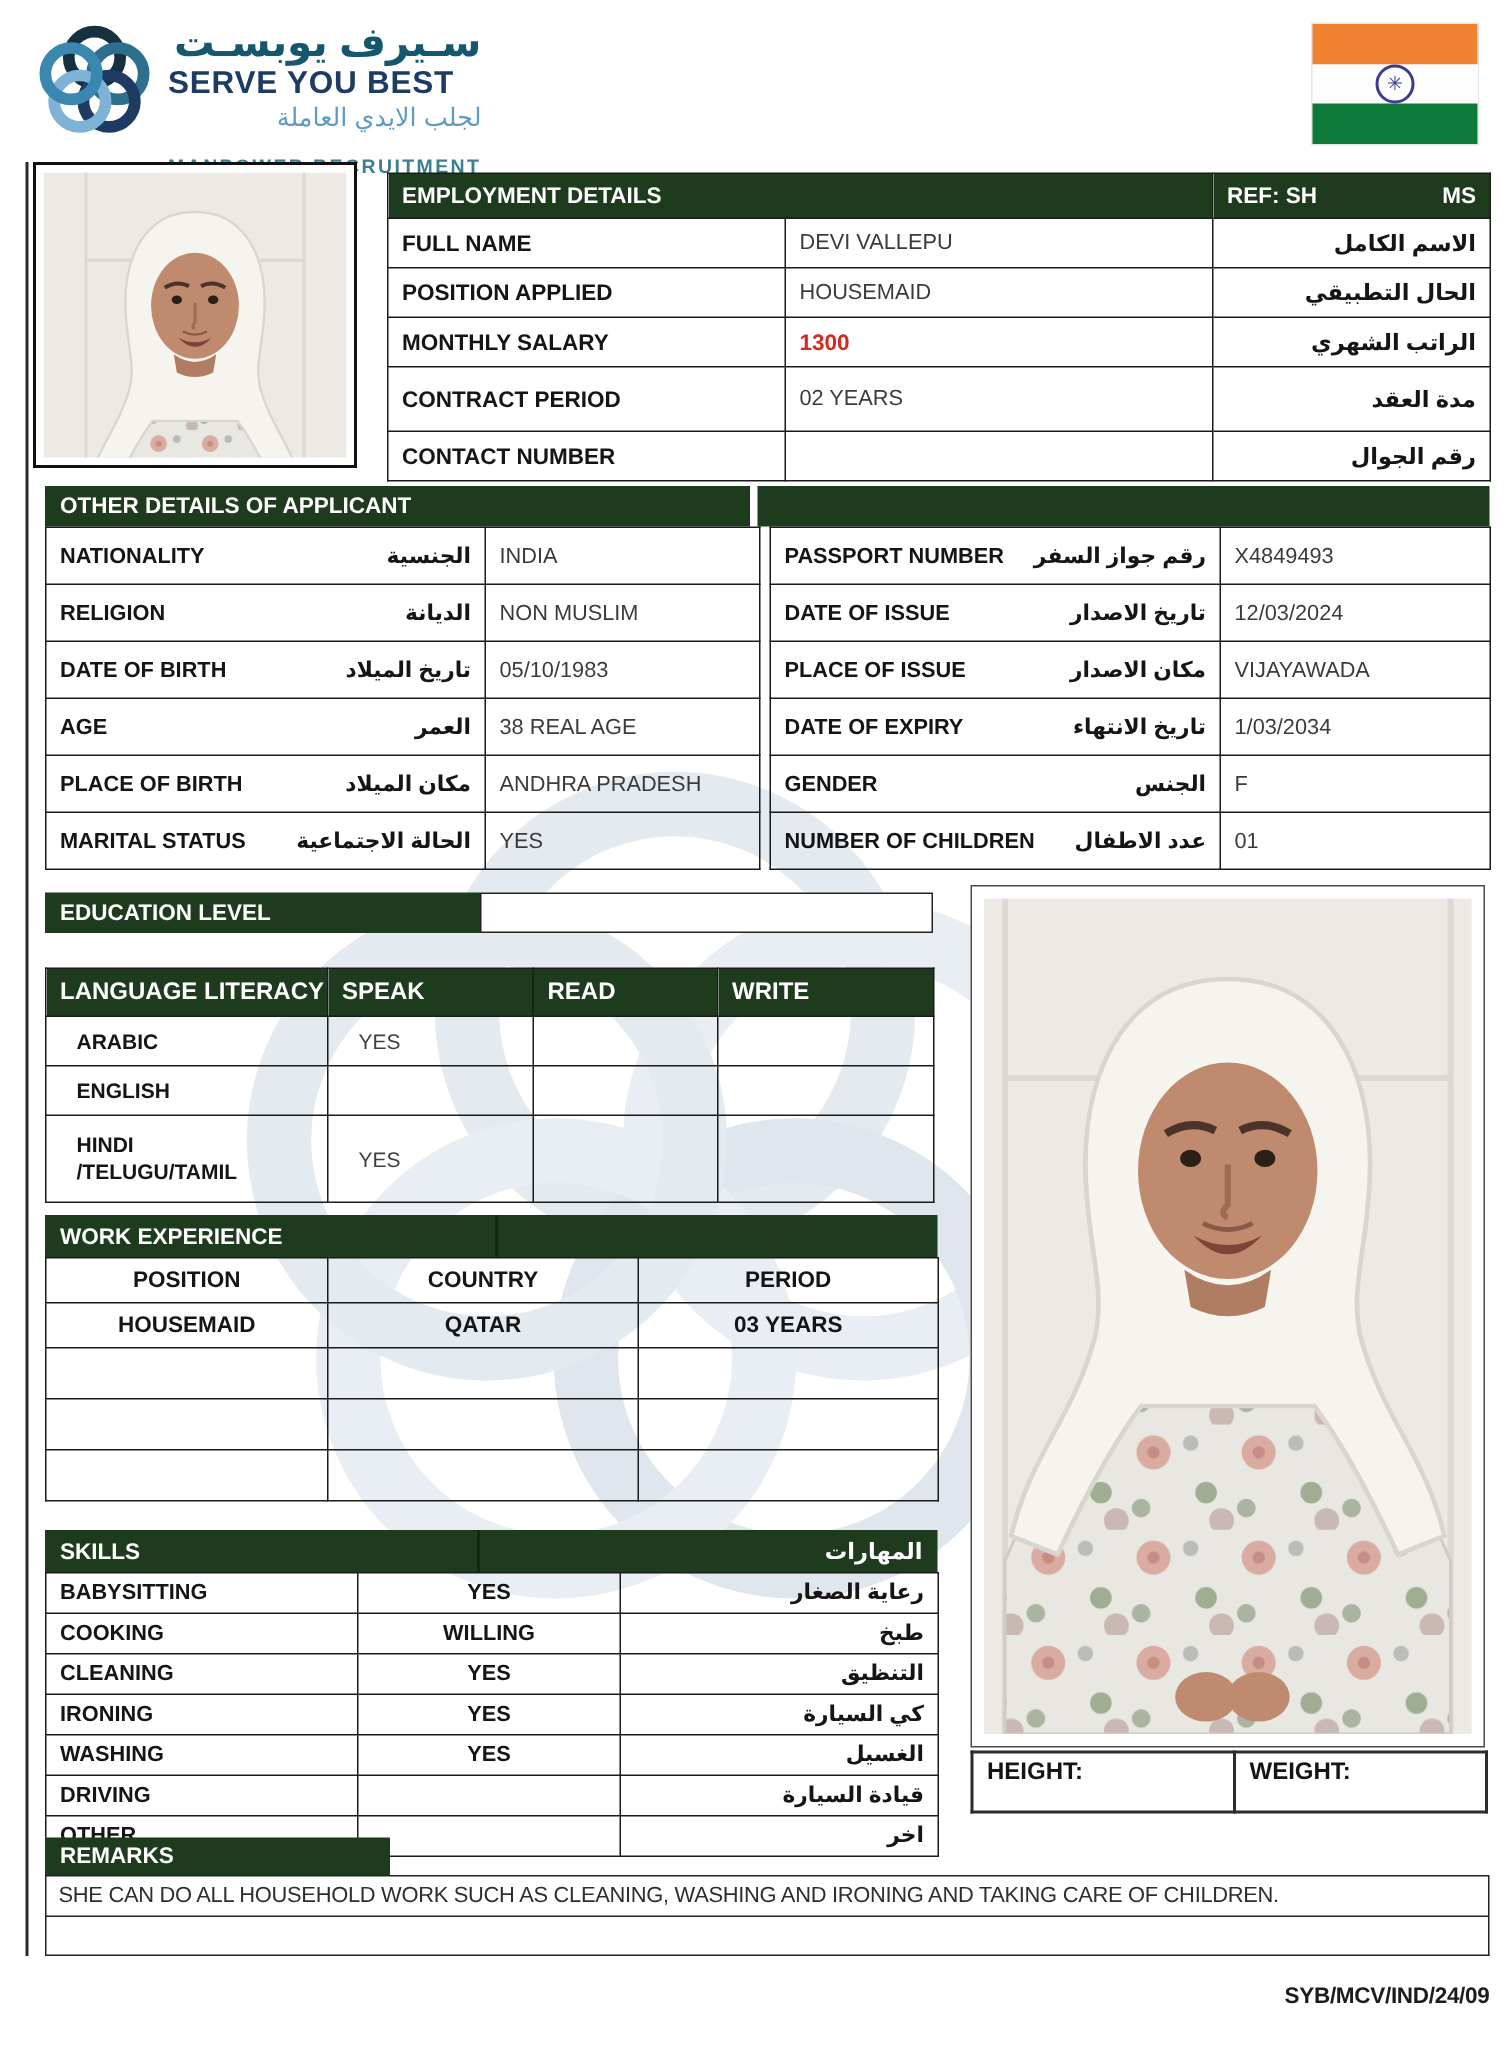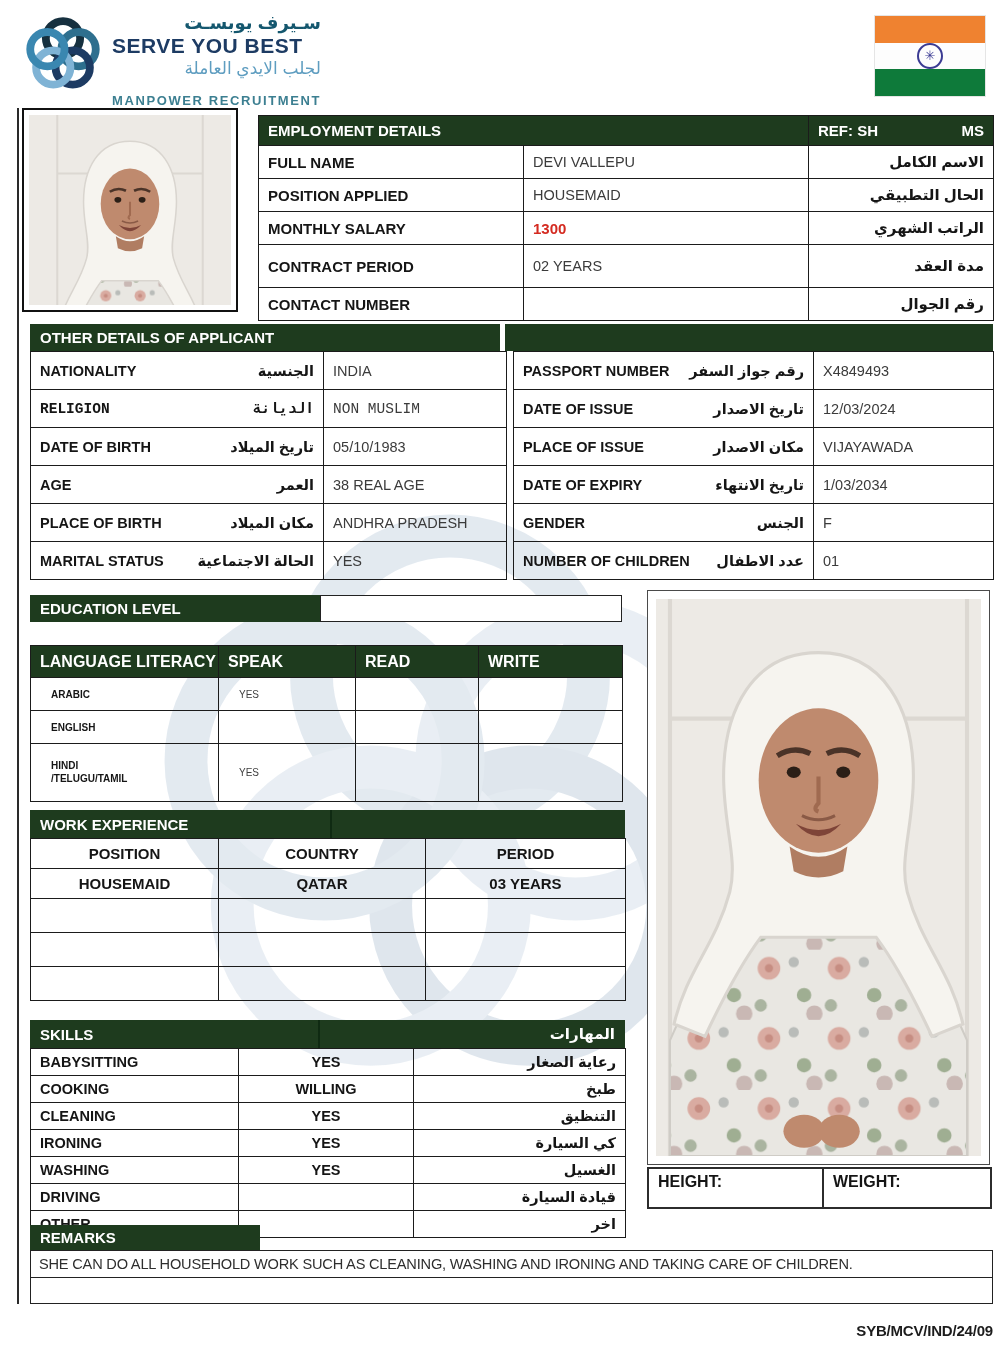--- a/index.html
+++ b/index.html
@@ -4,21 +4,21 @@
 <style>
   html,body{margin:0;padding:0;background:#ffffff;}
   .page{
     position:relative;width:1007px;height:1369px;background:#fff;
     font-family:"Liberation Sans","DejaVu Sans",sans-serif;color:#151515;overflow:hidden;
   }
   .abs{position:absolute;}
   
   .logo-wrap{left:24px;top:14px;width:330px;display:flex;gap:10px;align-items:flex-start;}
   .logo-text{display:flex;flex-direction:column;line-height:1.06;}
-  .logo-ar{font-size:18px;font-weight:bold;color:#14576e;letter-spacing:1px;}
+  .logo-ar{font-size:27px;font-weight:bold;color:#14576e;letter-spacing:1px;}
   .logo-en{font-size:21px;font-weight:bold;color:#1d3b63;letter-spacing:.5px;margin-top:2px;}
   .logo-ar2{font-size:17px;color:#5e9dc0;margin-top:3px;}
   .logo-sub{font-size:13px;font-weight:bold;color:#3c7f91;letter-spacing:1.6px;margin-top:16px;}
   
   .flag{left:875px;top:16px;width:110px;height:80px;box-shadow:0 0 0 1px #e5e5e5;}
   .flag .band{width:100%;height:33.33%;}
   .band.saffron{background:#ef8230;}
   .band.white{background:#fdfdfd;display:flex;align-items:center;justify-content:center;}
   .band.green{background:#0e7a3a;}
   .chakra{width:22px;height:22px;border-radius:50%;border:2px solid #3b3b93;position:relative;display:flex;align-items:center;justify-content:center;}
@@ -39,21 +39,21 @@
   .refcell{display:flex;justify-content:space-between;}
   
   .od td{height:33px;}
   .od .lblflex{display:flex;justify-content:space-between;align-items:center;font-size:14.5px;}
   .od .lblflex .en{font-weight:bold;}
   .od .lblflex .ar{font-weight:bold;direction:rtl;}
   .od td.val{font-size:14.5px;color:#3b3b3b;}
   .od tr{height:38px;}
   
   .lang th{text-align:left;font-size:16px;}
-  .lang td{font-size:10px;font-weight:bold;padding-left:20px;}
+  .lang td{font-size:14px;font-weight:bold;padding-left:20px;}
   .lang td.v{font-weight:normal;color:#3f3f3f;}
   .lang td.multi{white-space:pre-line;line-height:1.25;}
   
   .work th{background:transparent;color:#151515;text-align:center;font-size:15px;font-weight:bold;}
   .work td{text-align:center;font-size:15px;font-weight:bold;}
   
   .skills td{font-size:14.5px;height:22px;}
   .skills td.n{font-weight:bold;}
   .skills td.v{text-align:center;font-weight:bold;}
   .skills td.a{text-align:right;font-weight:bold;direction:rtl;}
@@ -214,21 +214,21 @@
     <tbody>
         <tr style="height: 38px;">
           <td>
             <div class="lblflex">
               <span class="en">NATIONALITY</span>
               <span class="ar" dir="rtl">الجنسية</span>
             </div>
           </td>
           <td class="val">INDIA</td>
         </tr>
-        <tr style="height: 38px; font-family: Liberation Mono, monospace;">
+        <tr style="height: 38px;">
           <td>
             <div class="lblflex">
               <span class="en">RELIGION</span>
               <span class="ar" dir="rtl">الديانة</span>
             </div>
           </td>
           <td class="val">NON MUSLIM</td>
         </tr>
         <tr style="height: 38px;">
           <td>

